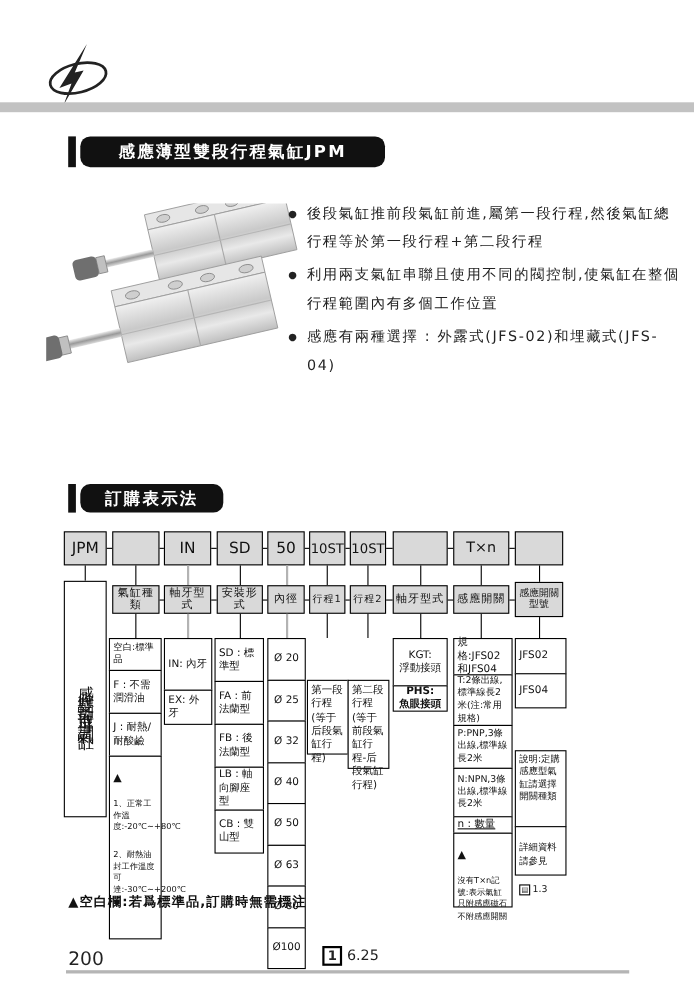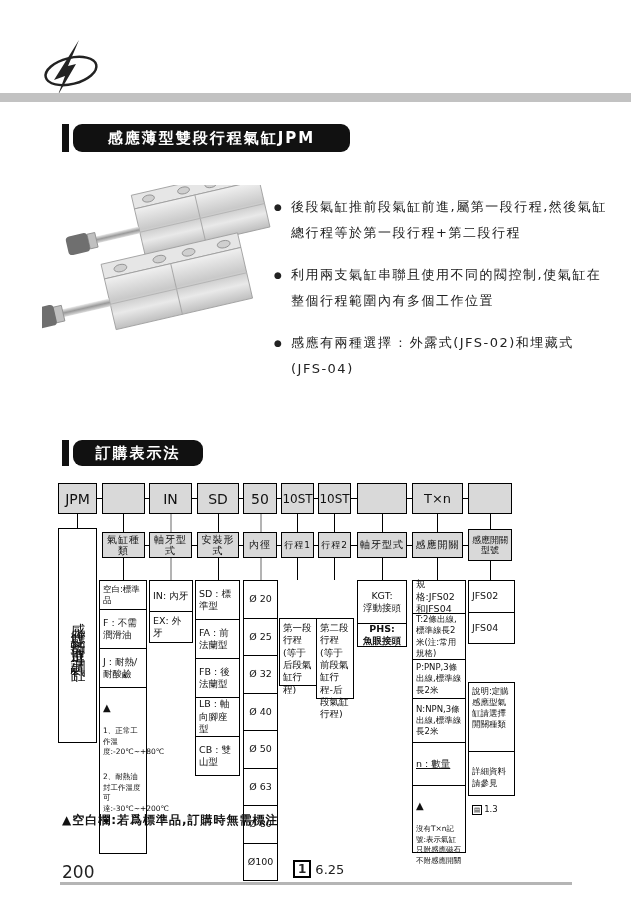--- a/index.html
+++ b/index.html
@@ -8,21 +8,21 @@
   
   .grayband{position:absolute;left:0;top:93px;width:631px;height:9px;background:#c2c2c2;}
   
   .titlebar{position:absolute;height:28px;background:#111;border-radius:9px;
             display:flex;align-items:center;justify-content:center;
             color:#fff;font-weight:bold;font-size:15px;letter-spacing:2px;}
   .titletab{position:absolute;width:7px;height:28px;background:#111;}
   
   .features{position:absolute;left:258px;top:178px;width:366px;list-style:none;margin:0;padding:0;
             font-size:13px;line-height:26px;letter-spacing:1.5px;color:#222;}
-  .features li{position:relative;padding-left:17px;margin:16px;}
+  .features li{position:relative;padding-left:17px;margin:4px;}
   .features li::before{content:"●";position:absolute;left:0;top:0;font-size:9px;}
   
   .code{position:absolute;height:31px;background:#d9d9d9;border:1px solid #000;box-sizing:border-box;
         display:flex;align-items:center;justify-content:center;font-size:14px;color:#111;}
   .hdr{position:absolute;background:#d9d9d9;border:1px solid #000;box-sizing:border-box;
        display:flex;align-items:center;justify-content:center;text-align:center;
        font-size:10px;letter-spacing:1px;line-height:1.15;color:#111;}
   .hline{position:absolute;height:1px;background:#000;}
   .vline{position:absolute;width:1px;background:#000;}
   .vline.gray{width:2px;background:#b3b3b3;}
@@ -181,21 +181,21 @@
     <div class="opt" style="height:40px;">F : 不需潤滑油</div>
     <div class="opt" style="height:40px;">J : 耐熱/耐酸鹼</div>
     <div class="opt note" style="height:167px;">
       <span class="warnglyph">▲</span>
       <span style="display:block;margin-bottom:4px;">1、正常工作溫度:-20℃~+80℃</span>
       <span style="display:block;">2、耐熱油封工作溫度可達:-30℃~+200℃</span>
     </div>
   </div>
 
   <div class="col" style="left:149px;top:580px;width:44px;">
-    <div class="opt" style="height:32px;">IN: 內牙</div>
+    <div class="opt" style="height:48px;">IN: 內牙</div>
     <div class="opt" style="height:32px;">EX: 外牙</div>
   </div>
 
   <div class="col" style="left:195px;top:580px;width:45px;">
     <div class="opt" style="height:40px;">SD : 標準型</div>
     <div class="opt" style="height:40px;">FA : 前法蘭型</div>
     <div class="opt" style="height:40px;">FB : 後法蘭型</div>
     <div class="opt" style="height:40px;">LB : 軸向腳座型</div>
     <div class="opt" style="height:40px;">CB : 雙山型</div>
   </div>
@@ -225,21 +225,21 @@
     <div class="opt center" style="height:24px;font-weight:bold;">PHS:
 魚眼接頭</div>
   </div>
 
   <div class="col" style="left:412px;top:580px;width:54px;">
     <div class="opt" style="height:34px;">規格:JFS02
 和JFS04</div>
     <div class="opt" style="height:47px;font-size:8.5px;">T:2條出線,標準線長2米(注:常用規格)</div>
     <div class="opt" style="height:40px;font-size:8.5px;">P:PNP,3條出線,標準線長2米</div>
     <div class="opt" style="height:45px;font-size:8.5px;">N:NPN,3條出線,標準線長2米</div>
-    <div class="opt" style="height:44px;text-decoration:underline;">n : 數量</div>
+    <div class="opt" style="height:16px;text-decoration:underline;">n : 數量</div>
     <div class="opt note" style="height:68px;">
       <span class="warnglyph">▲</span>
       <span style="display:block;">沒有T×n記號:表示氣缸只附感應磁石不附感應開關</span>
     </div>
   </div>
 
   <div class="col" style="left:468px;top:580px;width:47px;">
     <div class="opt" style="height:33px;">JFS02</div>
     <div class="opt" style="height:32px;">JFS04</div>
     <div class="opt top" style="height:70px;font-size:8.5px;">說明:定購感應型氣缸請選擇開關種類</div>

